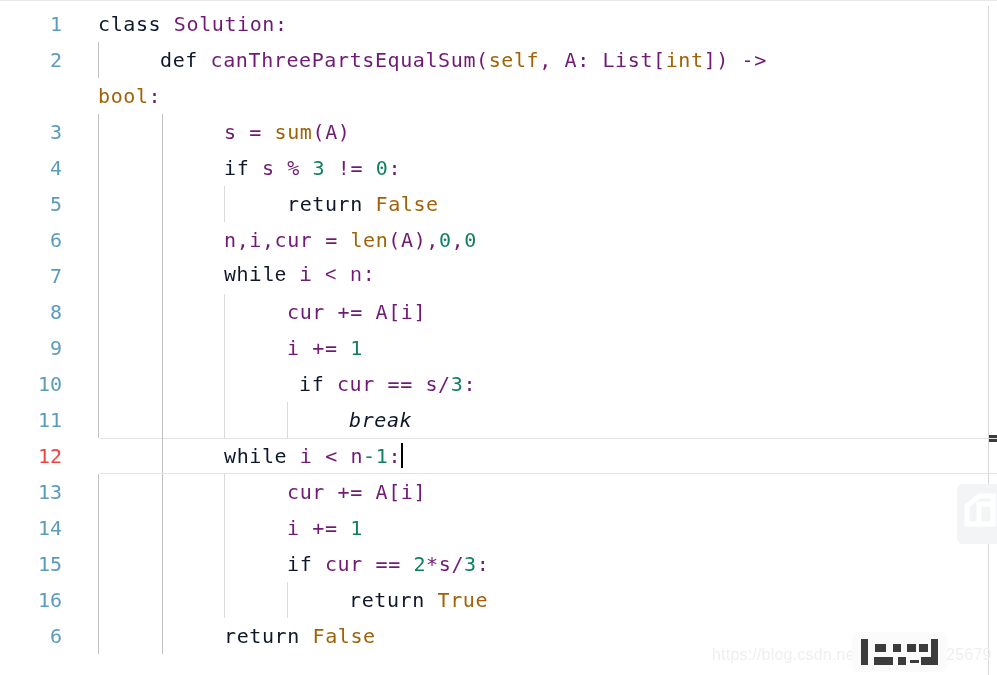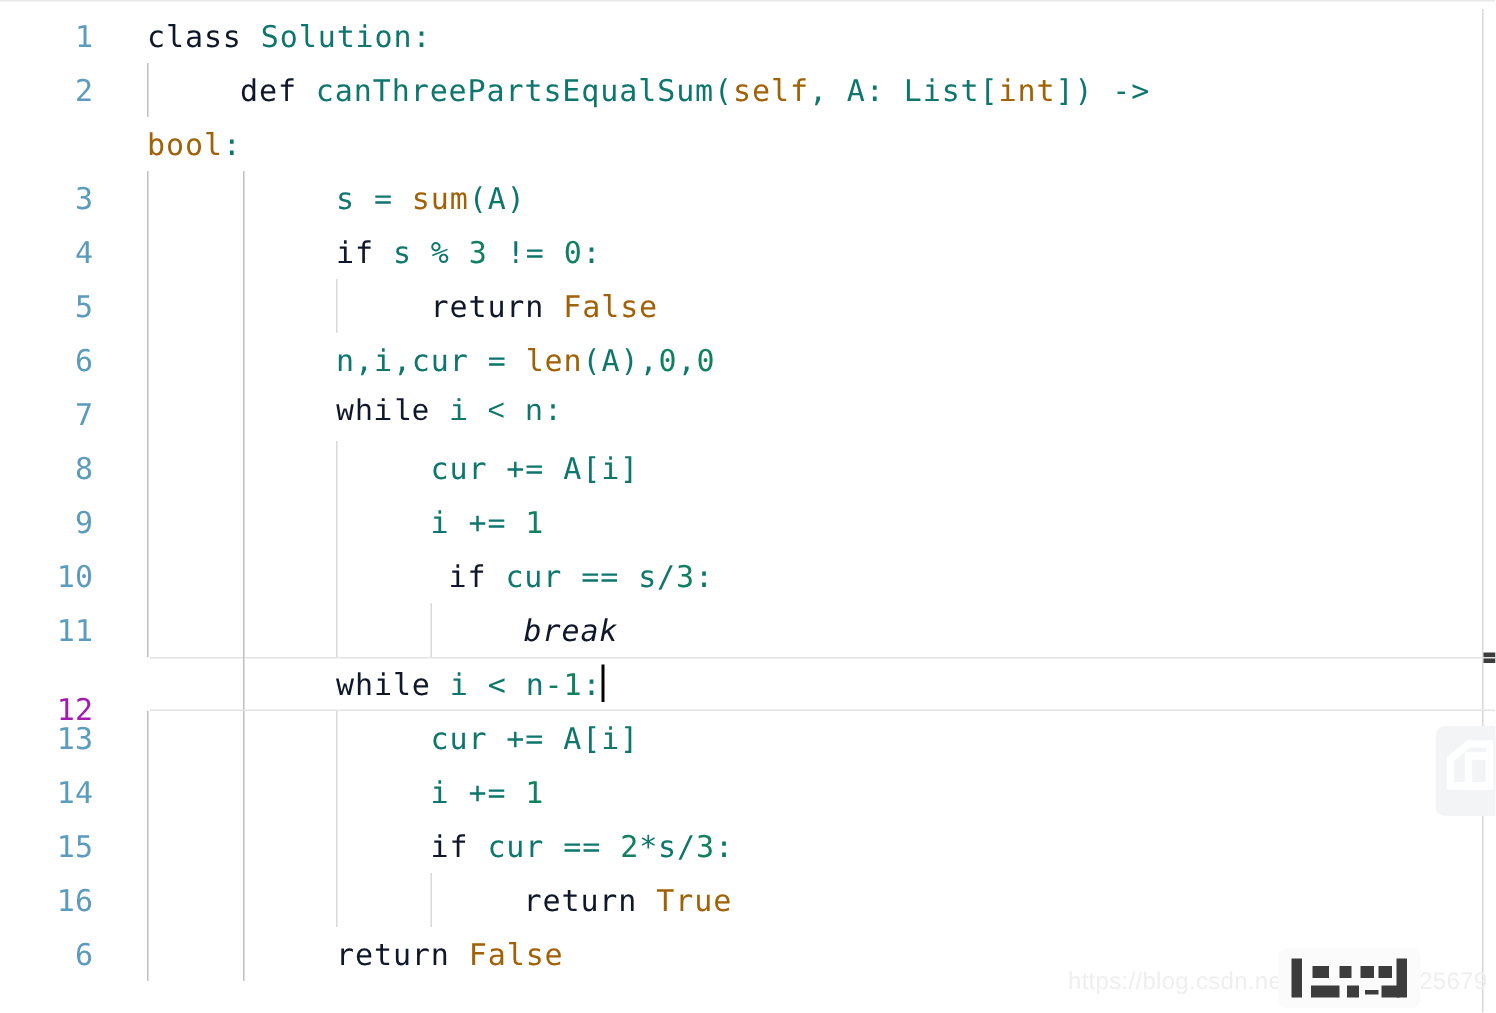--- a/index.html
+++ b/index.html
@@ -74,22 +74,21 @@
     left: 0;
     top: 0;
     width: 62px;
     text-align: right;
     font-size: 20px;
     color: #5b9bbd;
     font-family: "DejaVu Sans Mono", "Liberation Mono", monospace;
     letter-spacing: 0px;
   }
   .ln.active {
-    color: #a21caf;
-    margin-top: 17px;
+    color: #ef4444;
   }
 
   .code {
     position: absolute;
     left: 98px;
     top: 0;
     font-size: 20px;
     color: #333333;
     font-family: "DejaVu Sans Mono", "Liberation Mono", monospace;
     letter-spacing: 0.6px;
@@ -140,21 +139,21 @@
     height: 25px;
     background: #000000;
     vertical-align: -5px;
     margin-left: 0px;
   }
 
   
   .kw  { color: #0f172a; }   
   .bi  { color: #a16207; }   
   .num { color: #108060; }   
-  .pl  { color: #0f766e; }   
+  .pl  { color: #701a75; }   
 
   
   .watermark-url {
     position: absolute;
     left: 712px;
     top: 646px;
     font-size: 16px;
     color: #efefef;
     font-family: "Liberation Sans", sans-serif;
     letter-spacing: 0.2px;

